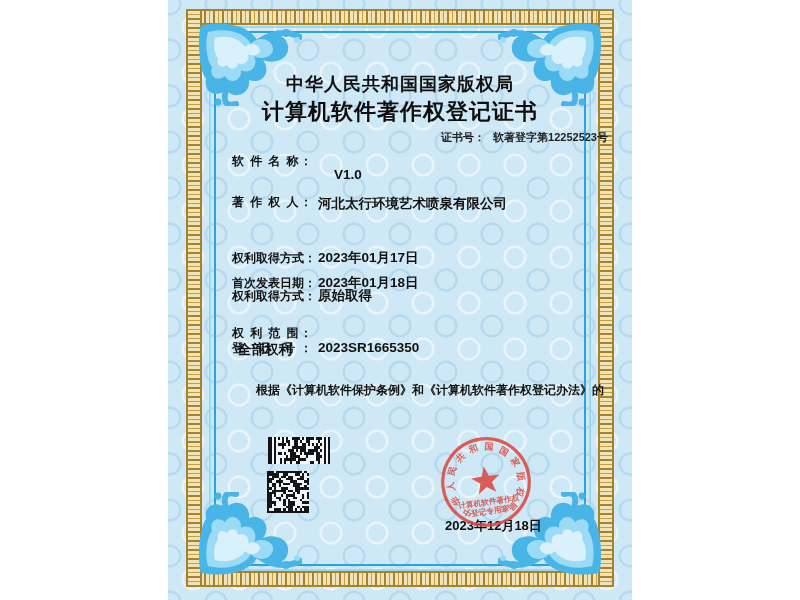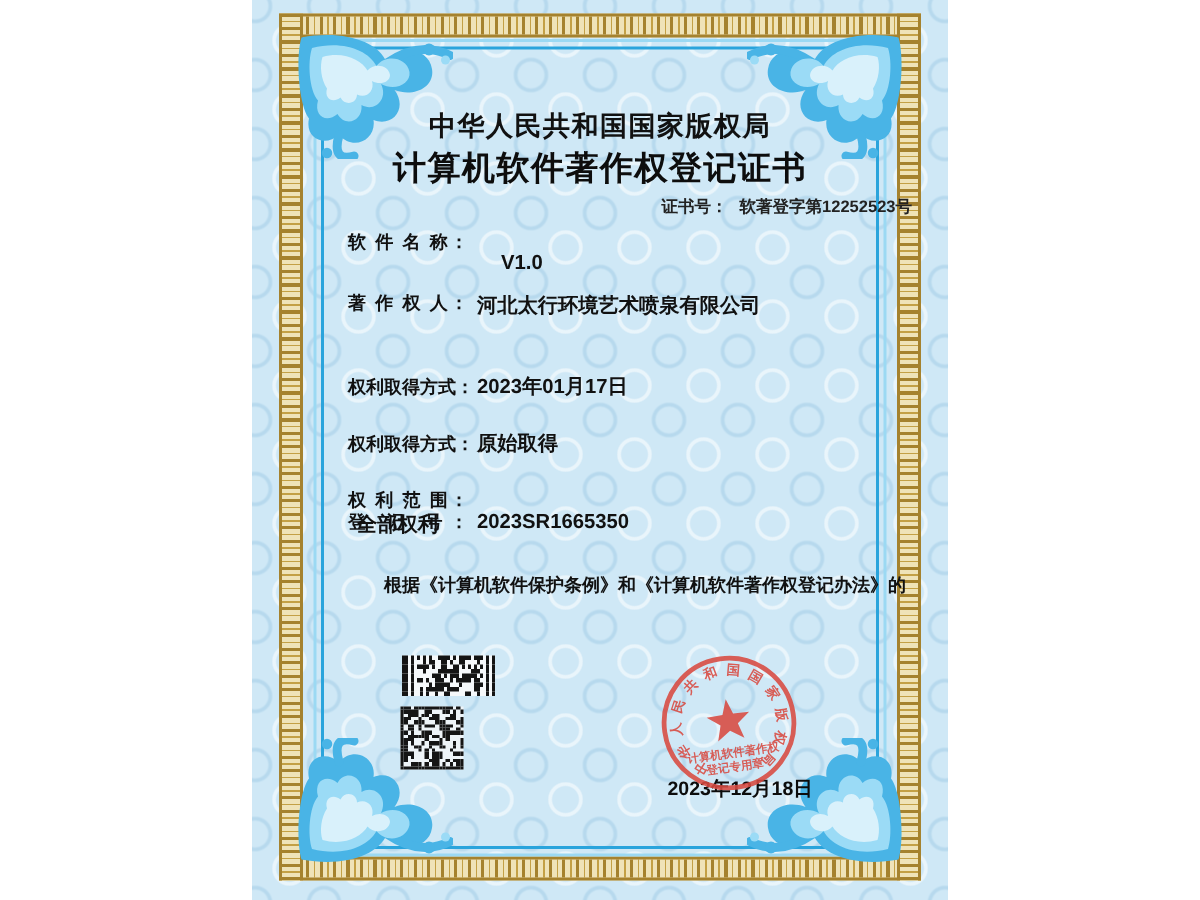--- a/index.html
+++ b/index.html
@@ -140,20 +140,24 @@
       </span>
     </div>
     <div class="row" style="top:194px;align-items:flex-end;">
       <span class="lab">著 作 权 人：</span>
       <span class="val">河北太行环境艺术喷泉有限公司</span>
     </div>
     <div class="row" style="top:250px;">
       <span class="lab">权利取得方式：</span>
       <span class="val">2023年01月17日</span>
     </div>
+    <div class="row" style="top:275px;">
+      <span class="lab">首次发表日期：</span>
+      <span class="val">2023年01月18日</span>
+    </div>
     <div class="row" style="top:288px;">
       <span class="lab">权利取得方式：</span>
       <span class="val">原始取得</span>
     </div>
     <div class="row" style="top:325px;flex-direction:column;">
       <span class="lab">权 利 范 围：</span>
       <span class="val">全部权利</span>
     </div>
     <div class="row" style="top:340px;">
       <span class="lab">登  记  号：</span>

